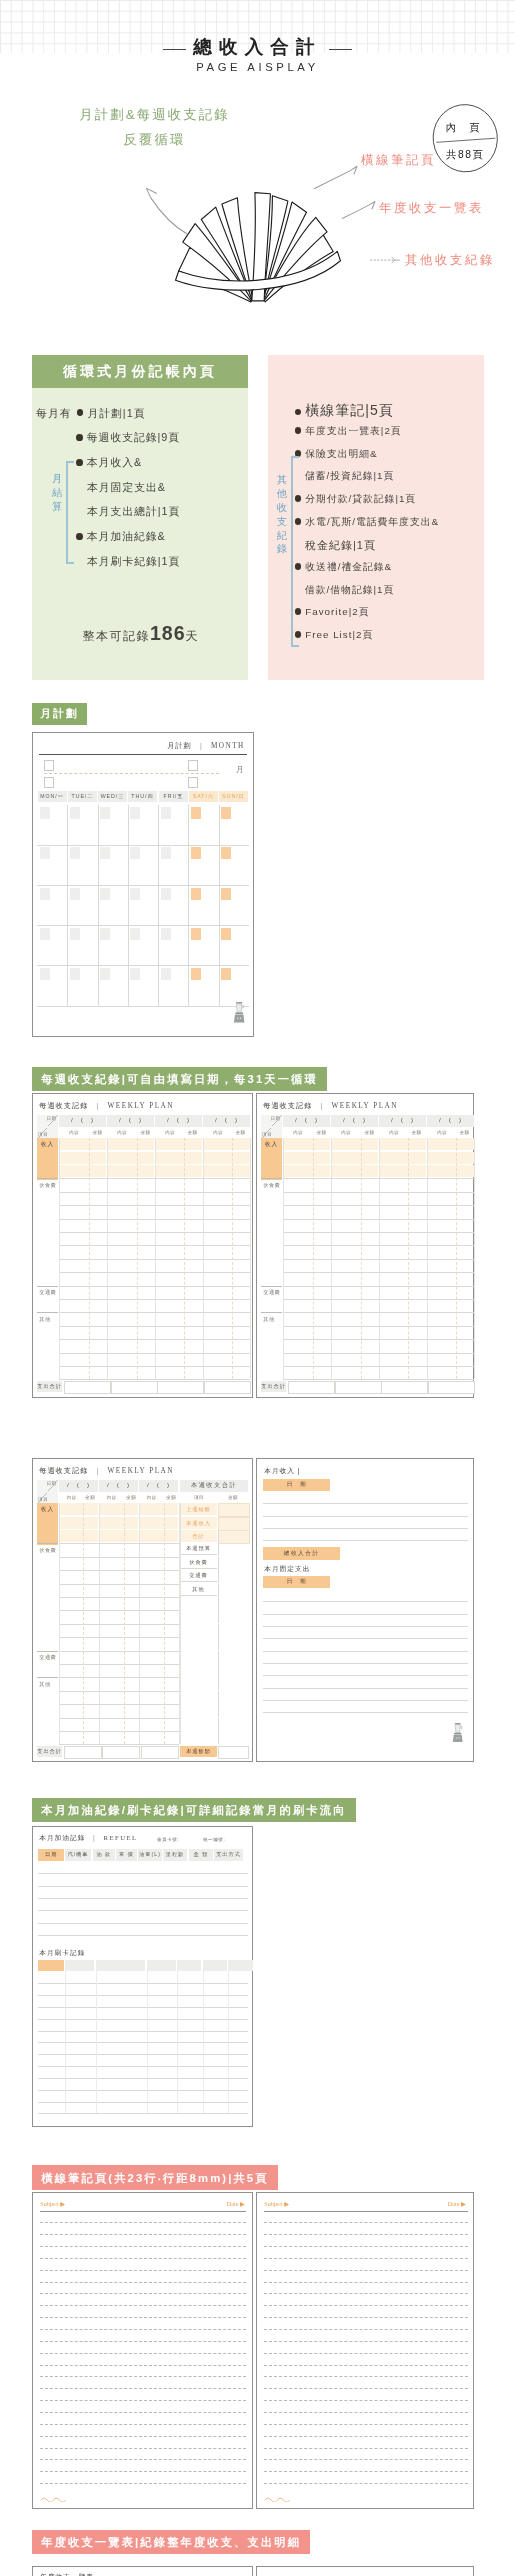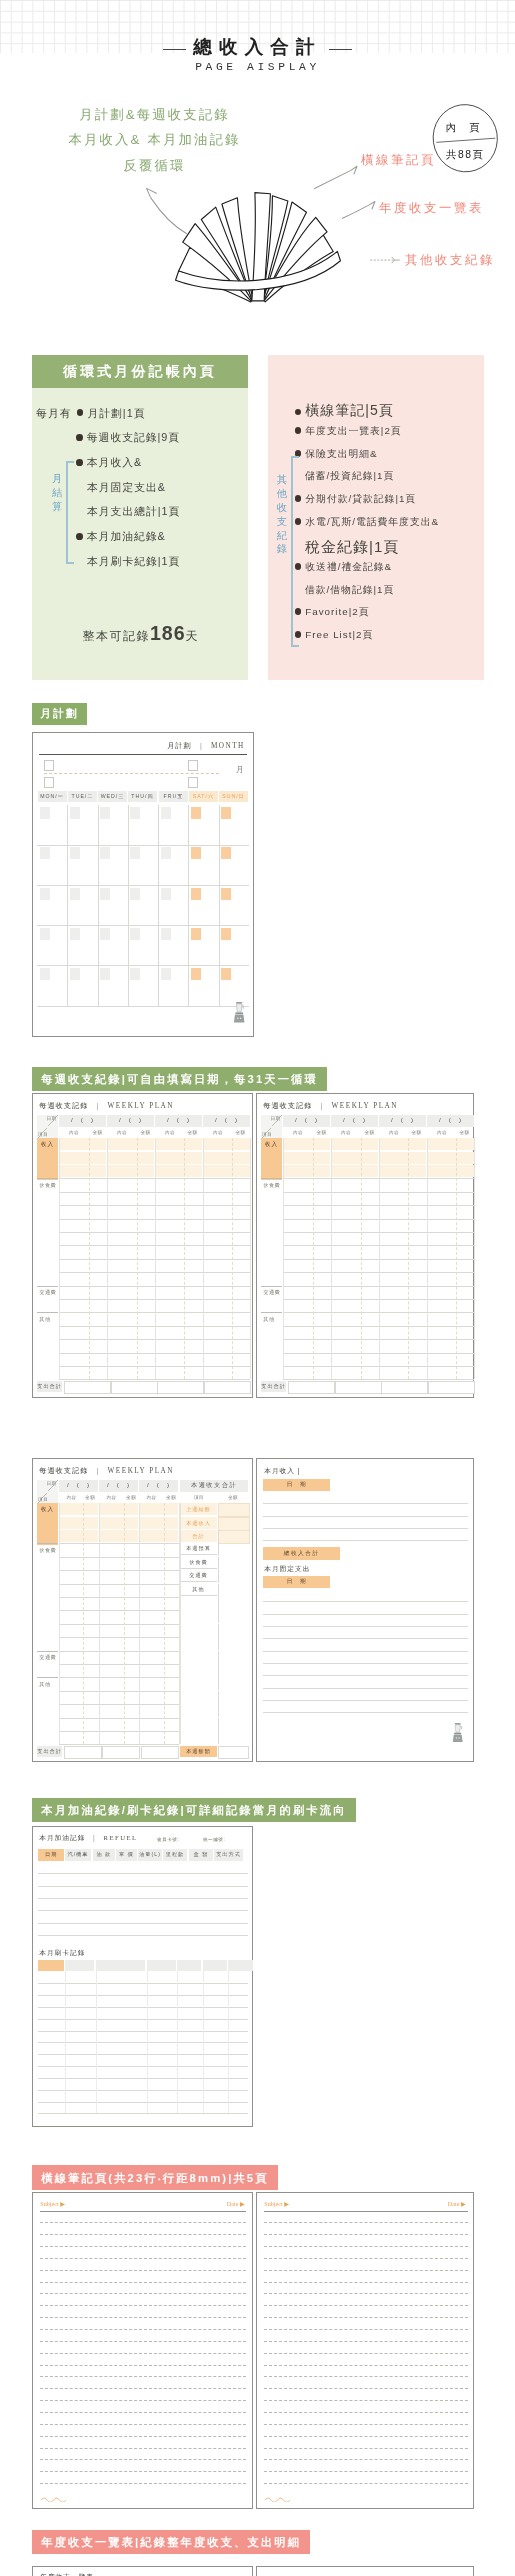--- a/index.html
+++ b/index.html
@@ -10,21 +10,21 @@
     --blue:#a0c3d3; --blue-tx:#6fa7c7;
     --ink:#3f3f3a; --muted:#6b6b64; --cellgray:#ededec; --line:#d9d9d6; --pb:#8f8f8c;
   }
   html,body{margin:0;padding:0;background:#fff;}
   .canvas{position:relative;width:515px;height:3750px;background:#fff;overflow:hidden;
           font-family:"Liberation Sans",sans-serif;color:var(--ink);}
   .abs{position:absolute;box-sizing:border-box;}
   .gridpaper{background-image:linear-gradient(#ebebea 0.5px,transparent 0.5px),
              linear-gradient(90deg,#ebebea 0.5px,transparent 0.5px);background-size:10.8px 10.8px;}
   .pagetitle{font-size:18.5px;font-weight:bold;letter-spacing:7.2px;color:#222;white-space:nowrap;}
-  .pagesub{font-family:Liberation Mono, monospace;font-size:11.3px;letter-spacing:3.6px;color:#333;}
+  .pagesub{font-family:Liberation Sans, sans-serif;font-size:11.3px;letter-spacing:3.6px;color:#333;}
   .tline{display:inline-block;width:23px;border-bottom:1px solid #444;vertical-align:baseline;margin:0 7.2px 3.1px 7.2px;}
   .gnote{color:var(--green-tx);font-size:13.4px;letter-spacing:2.1px;line-height:1.9;text-align:center;}
   .callout{color:var(--red-tx);font-size:12.4px;letter-spacing:2.6px;white-space:nowrap;}
   .panel-head{height:33px;display:flex;align-items:center;justify-content:center;
               color:#fff;font-size:14px;font-weight:bold;letter-spacing:3.1px;}
   .pitem{position:absolute;font-size:10.8px;letter-spacing:1px;color:#44443e;white-space:nowrap;}
   .pitem .blt{display:inline-block;width:6.7px;height:6.7px;border-radius:50%;background:#3c342c;margin-right:4.1px;vertical-align:0.5px;}
   .vlabel{color:var(--blue-tx);font-size:10.3px;line-height:1.35;text-align:center;width:11.3px;}
   .bracket{border-left:2.6px solid var(--blue);}
   .btop{position:absolute;width:8.2px;border-top:2.6px solid var(--blue);}
@@ -53,21 +53,20 @@
 <div class="canvas">
 
   <div class="abs gridpaper" style="left:0;top:58;width:515px;height:53px;"></div>
   <div class="abs" style="left:0;top:34px;width:515px;text-align:center;">
     <span class="tline"></span><span class="pagetitle">總收入合計</span><span class="tline"></span>
   </div>
   <div class="abs pagesub" style="left:0;top:61px;width:515px;text-align:center;">PAGE AISPLAY</div>
 
   <div class="abs gnote" style="left:31px;top:102px;width:247px;">
     <div>月計劃&amp;每週收支記錄</div>
-    <div>本月收入&amp; 本月加油記錄</div>
     <div>反覆循環</div>
   </div>
 
   <svg class="abs" style="left:129px;top:170px;" width="258" height="134" viewBox="0 0 500 260">
     <g fill="#fff" stroke="#1c1c1c" stroke-width="2.2" stroke-linejoin="round">
       <path d="M238,252 C200,210 150,170 118,150 L96,196 C140,214 196,236 236,256 Z"></path>
       <path d="M238,250 C198,196 160,140 128,104 L104,140 C146,170 200,216 236,254 Z"></path>
       <path d="M239,250 C210,184 186,120 168,72 L140,96 C168,140 210,204 237,252 Z"></path>
       <path d="M240,252 C226,180 214,110 210,54 L180,66 C196,124 222,200 238,252 Z"></path>
       <path d="M262,252 C300,196 340,150 374,122 L396,158 C354,182 300,222 264,256 Z"></path>
@@ -136,21 +135,21 @@
   </div>
 
   <div class="abs" style="left:268px;top:355px;width:216px;height:325px;background:var(--pink-body);">
     <div class="abs" id="pink-items" style="left:0;top:33px;right:0;bottom:0;">
         <div class="pitem" style="left:27px;top:14.4px;font-size:14px;"><span class="blt" style="width:6.2px;height:6.2px;"></span><span>橫線筆記|5頁</span></div>
         <div class="pitem" style="left:27px;top:37px;font-size:9.8px;"><span class="blt" style="width:6.2px;height:6.2px;"></span><span>年度支出一覽表|2頁</span></div>
         <div class="pitem" style="left:27px;top:60px;font-size:9.8px;"><span class="blt" style="width:6.2px;height:6.2px;"></span><span>保險支出明細&amp;</span></div>
         <div class="pitem" style="left:37px;top:82px;font-size:9.8px;"><span>儲蓄/投資紀錄|1頁</span></div>
         <div class="pitem" style="left:27px;top:105px;font-size:9.8px;"><span class="blt" style="width:6.2px;height:6.2px;"></span><span>分期付款/貸款記錄|1頁</span></div>
         <div class="pitem" style="left:27px;top:128px;font-size:9.8px;"><span class="blt" style="width:6.2px;height:6.2px;"></span><span>水電/瓦斯/電話費年度支出&amp;</span></div>
-        <div class="pitem" style="left:37px;top:150px;font-size:15px;"><span>稅金紀錄|1頁</span></div>
+        <div class="pitem" style="left:37px;top:150px;font-size:11px;"><span>稅金紀錄|1頁</span></div>
         <div class="pitem" style="left:27px;top:173px;font-size:9.8px;"><span class="blt" style="width:6.2px;height:6.2px;"></span><span>收送禮/禮金記錄&amp;</span></div>
         <div class="pitem" style="left:37px;top:196px;font-size:9.8px;"><span>借款/借物記錄|1頁</span></div>
         <div class="pitem" style="left:27px;top:218px;font-size:9.8px;"><span class="blt" style="width:6.2px;height:6.2px;"></span><span>Favorite|2頁</span></div>
         <div class="pitem" style="left:27px;top:241px;font-size:9.8px;"><span class="blt" style="width:6.2px;height:6.2px;"></span><span>Free List|2頁</span></div>
       </div>
     <div class="abs" style="left:23px;top:101px;height:191px;width:8.2px;">
       <div class="bracket abs" style="left:0;top:0;bottom:0;width:0.5px;"></div>
       <div class="btop" style="left:0;top:0;"></div>
       <div class="btop" style="left:0;bottom:0;"></div>
     </div>

